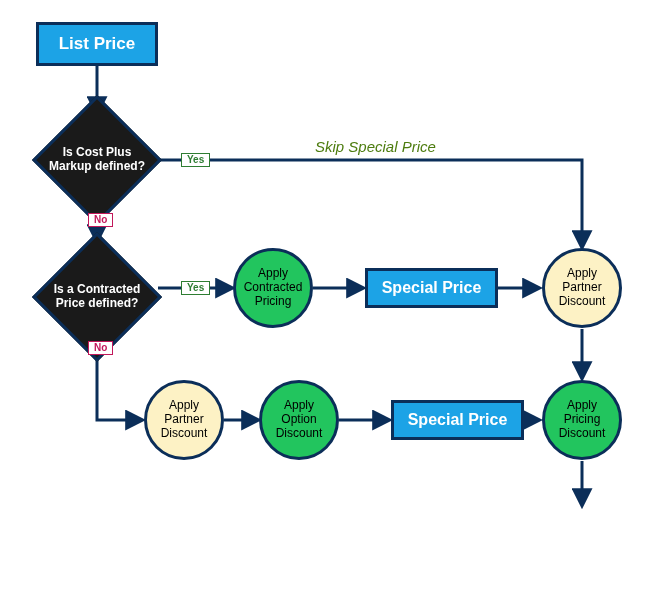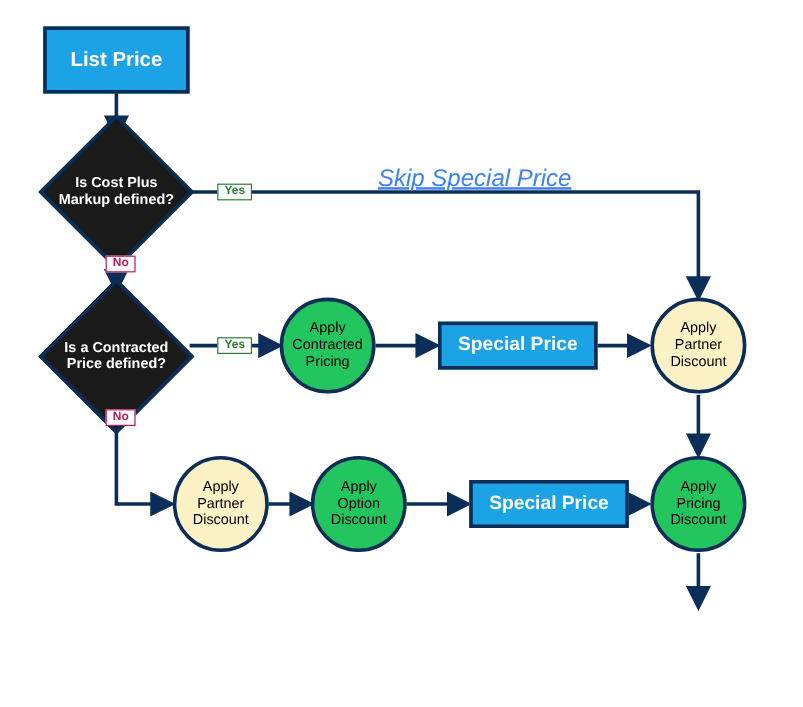--- a/index.html
+++ b/index.html
@@ -95,23 +95,22 @@
     color: #2e7d32;
     border-color: #2e7d32;
   }
   .edge-label.no {
     color: #c2185b;
     border-color: #c2185b;
   }
   .annotation {
     position: absolute;
     font-style: italic;
-    font-size: 20px;
-    color: #3b82f6;
-    text-decoration: underline;
+    font-size: 15px;
+    color: #4d7c0f;
   }
 </style>
 </head>
 <body>
 
 <div class="canvas">
 
   <svg class="connectors" viewBox="0 0 669 589">
     <defs>
       <marker id="arrow" viewBox="0 0 10 10" refX="8" refY="5" markerWidth="7" markerHeight="7" orient="auto-start-reverse">
@@ -139,21 +138,21 @@
       <line x1="224" y1="420" x2="258" y2="420"></line>
 
       <line x1="339" y1="420" x2="389" y2="420"></line>
 
       <line x1="524" y1="420" x2="539" y2="420"></line>
 
       <line x1="582" y1="461" x2="582" y2="505"></line>
     </g>
   </svg>
 
-  <div class="node rect" style="left:36px; top:22px; width:122px; height:56px; font-size:17px;">
+  <div class="node rect" style="left:36px; top:22px; width:122px; height:44px; font-size:17px;">
     <span>List Price</span>
   </div>
 
   <div class="node diamond" style="left:37px; top:115px;">
     <div class="shape"></div>
     <div class="label">
         <span>Is Cost Plus Markup defined?</span>
       </div>
   </div>
 

